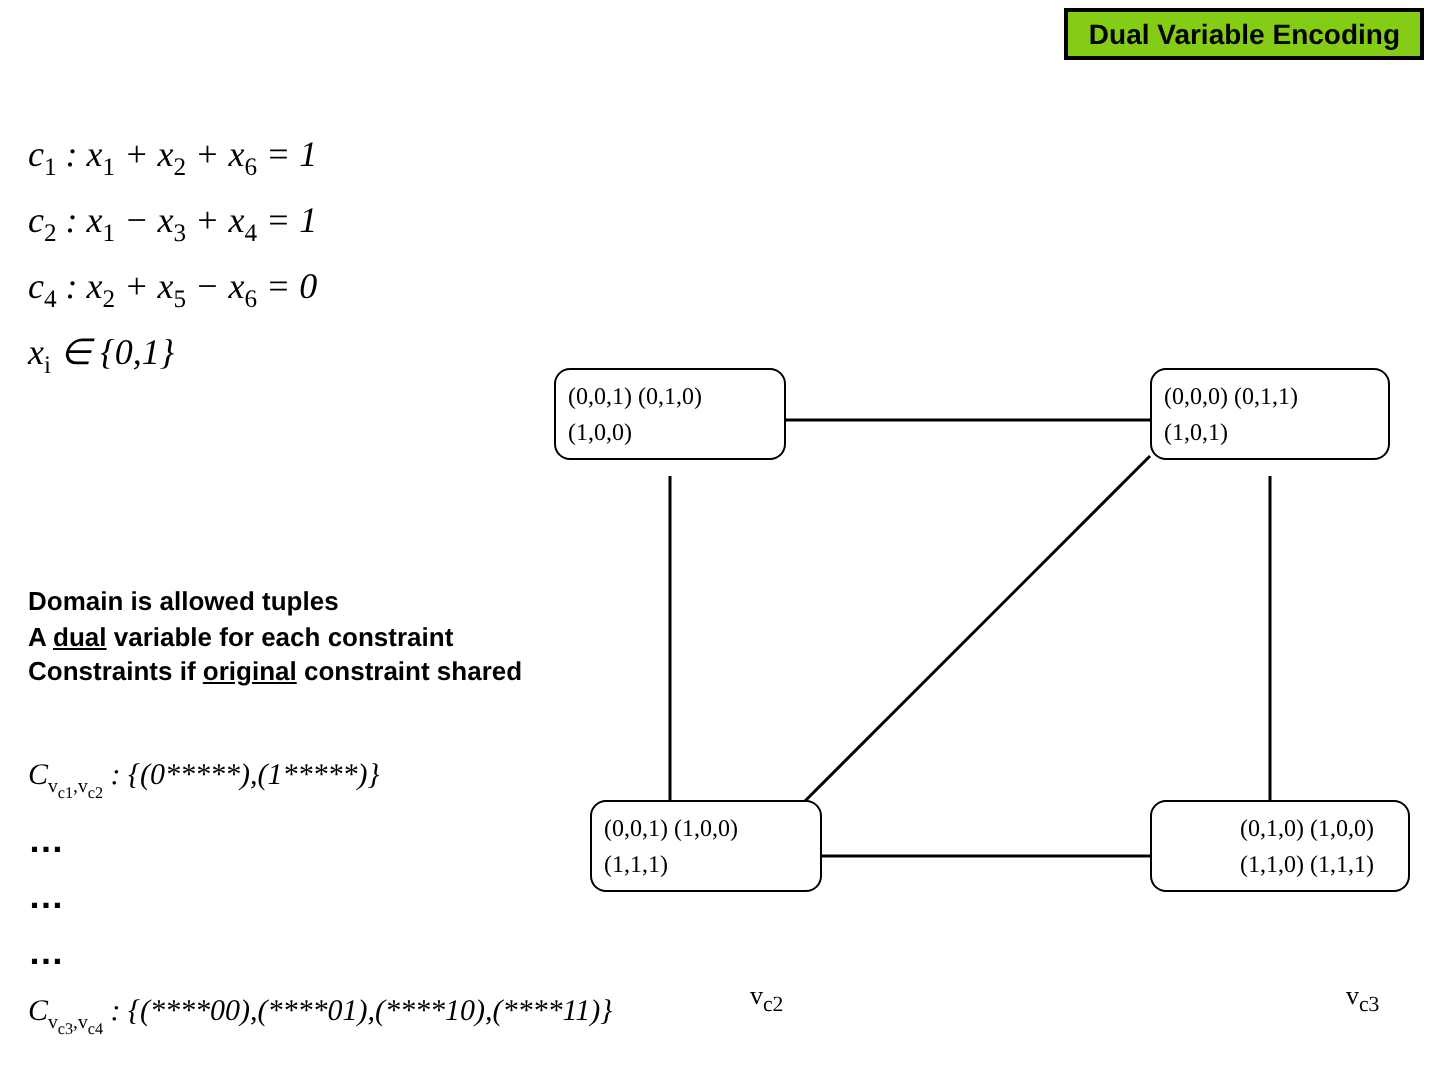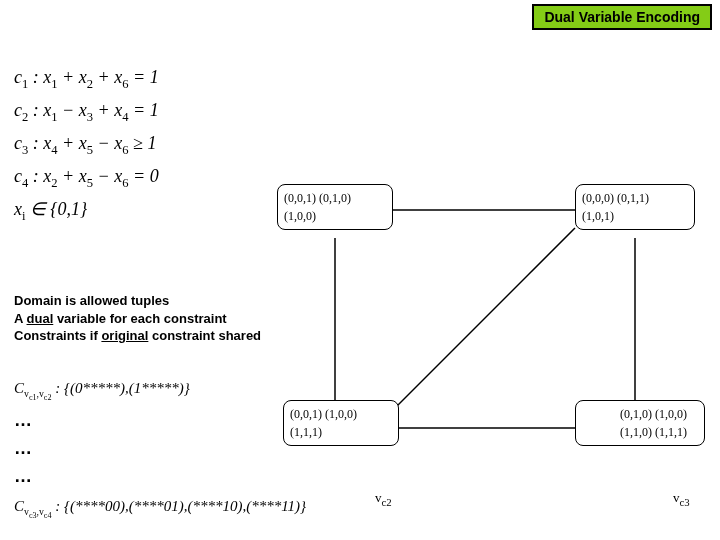--- a/index.html
+++ b/index.html
@@ -83,21 +83,20 @@
   }
 </style>
 </head>
 <body>
 
 <div class="badge">Dual Variable Encoding</div>
 
 <div class="constraints">
   <div><i>c</i><span class="sub">1</span> : <i>x</i><span class="sub">1</span> + <i>x</i><span class="sub">2</span> + <i>x</i><span class="sub">6</span> = 1</div>
   <div><i>c</i><span class="sub">2</span> : <i>x</i><span class="sub">1</span> − <i>x</i><span class="sub">3</span> + <i>x</i><span class="sub">4</span> = 1</div>
-  <div><i>c</i><span class="sub">3</span> : <i>x</i><span class="sub">4</span> + <i>x</i><span class="sub">5</span> − <i>x</i><span class="sub">6</span> ≥ 1</div>
   <div><i>c</i><span class="sub">4</span> : <i>x</i><span class="sub">2</span> + <i>x</i><span class="sub">5</span> − <i>x</i><span class="sub">6</span> = 0</div>
   <div><i>x<span class="sub">i</span></i> ∈ {0,1}</div>
 </div>
 
 <div class="desc">
   <div>Domain is allowed tuples</div>
   <div><span>A </span><span class="u">dual</span><span> variable for each constraint</span></div>
   <div><span>Constraints if </span><span class="u">original</span><span> constraint shared</span></div>
 </div>
 
@@ -116,21 +115,21 @@
     <div>(1,0,0)</div>
   </div>
 
   <div class="nlabel" style="left:398px; top:-14px;">v<sub>c4</sub></div>
   <div class="node" style="left:300px; top:4px; width:120px;">
     <div>(0,0,0) (0,1,1)</div>
     <div>(1,0,1)</div>
   </div>
 
   <div class="nlabel" style="left:100px; top:278px;">v<sub>c2</sub></div>
-  <div class="node" style="left:8px; top:220px; width:116px;">
+  <div class="node" style="left:20px; top:220px; width:116px;">
     <div>(0,0,1) (1,0,0)</div>
     <div>(1,1,1)</div>
   </div>
 
   <div class="nlabel" style="left:398px; top:278px;">v<sub>c3</sub></div>
   <div class="node" style="left:300px; top:220px; width:130px;padding-left:44px;">
     <div>(0,1,0) (1,0,0)</div>
     <div>(1,1,0) (1,1,1)</div>
   </div>
 </div>

